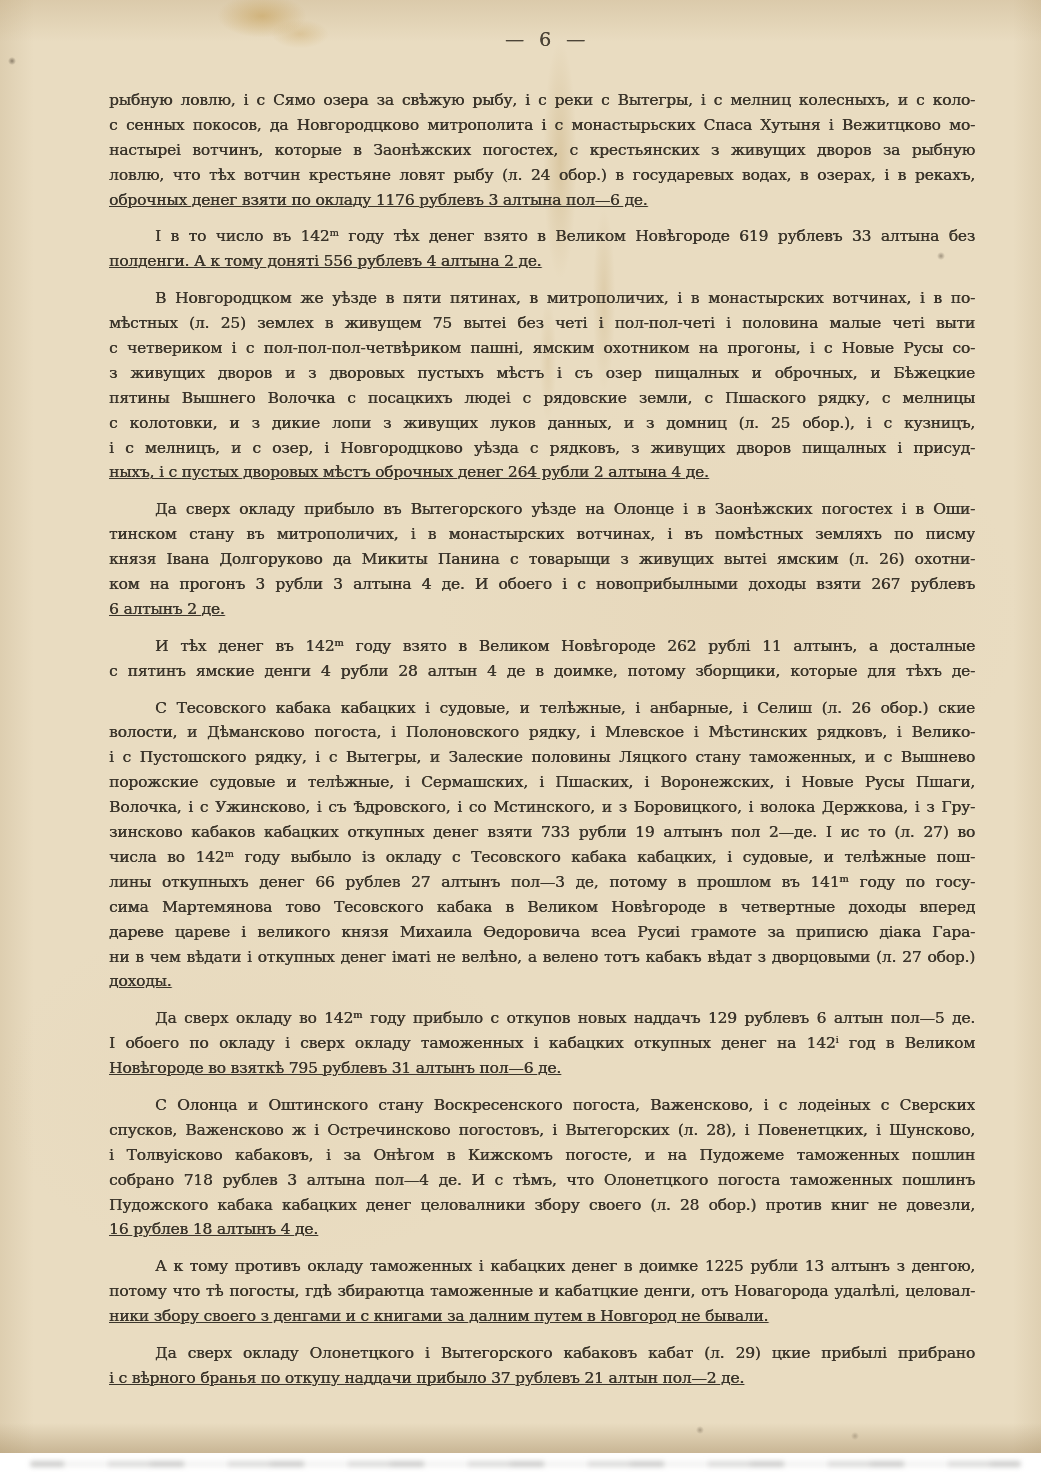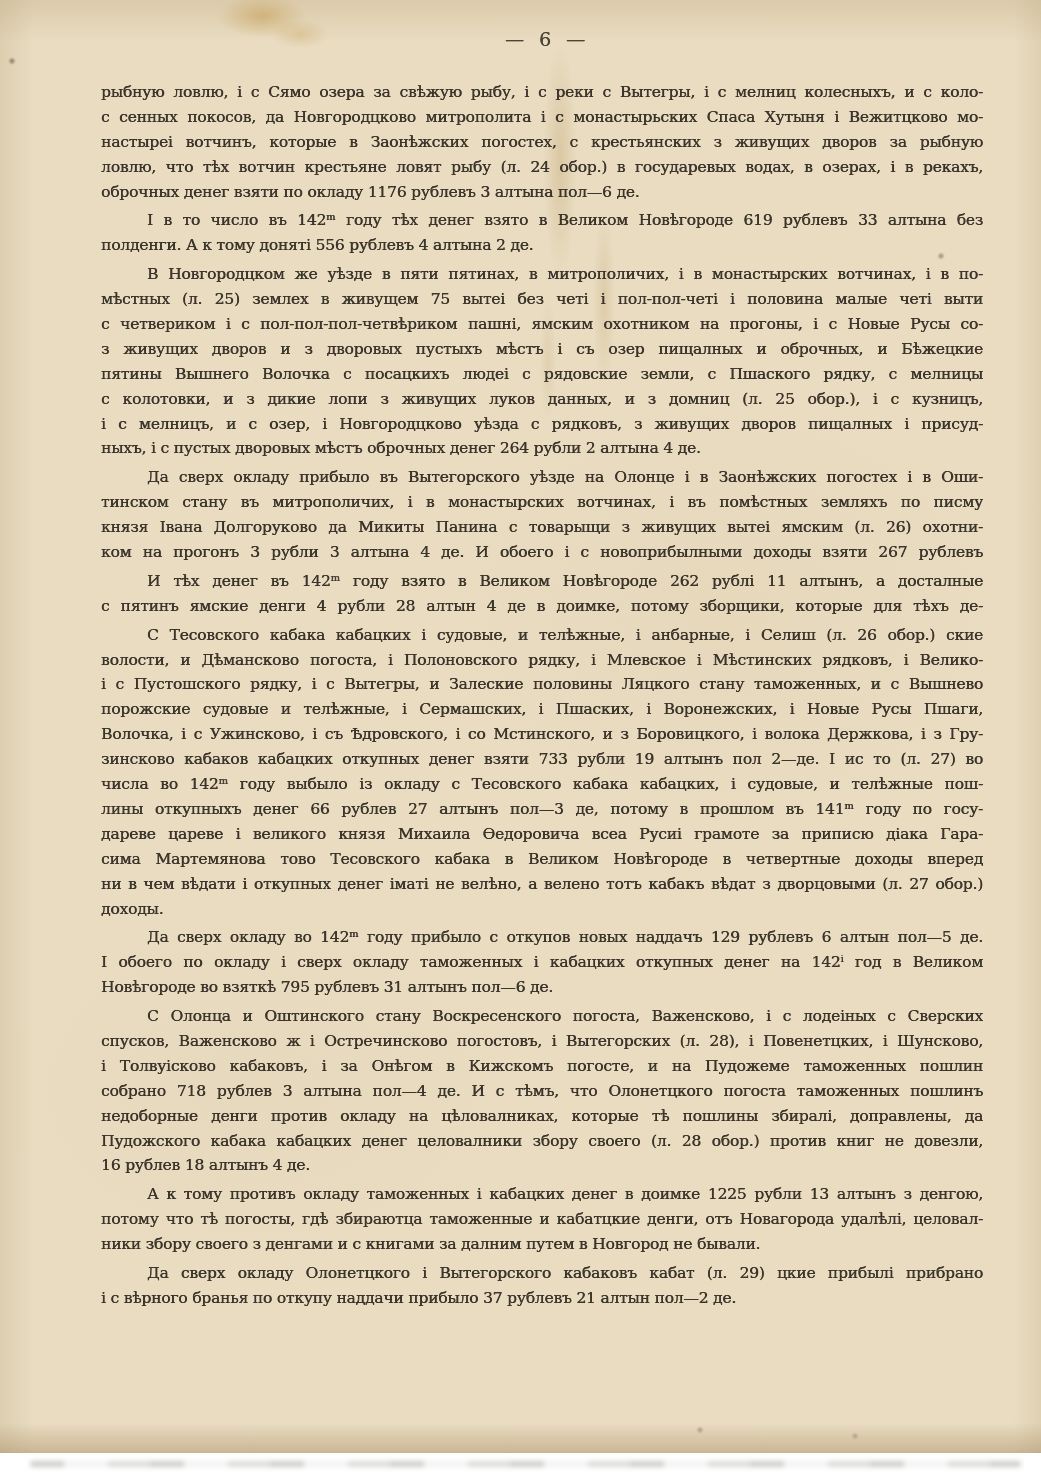--- a/index.html
+++ b/index.html
@@ -73,31 +73,31 @@
   
   #text-block {
     position: absolute;
     left: 97px; top: 76px;
     width: 890px;
     color: #3b352b;
     font-size: 15.5px;
     letter-spacing: -0.2px;
     text-shadow: 0.35px 0 0 currentColor;
   }
-  .para { margin: 4px; }
+  .para { margin: 12px; }
   .line {
     height: 24.9px;
     line-height: 24.9px;
     overflow: hidden;
     text-align: justify;
     text-align-last: justify;
     text-justify: inter-word;
     white-space: normal;
   }
-  .line.last { text-align-last: left; }
+  .line.last { text-align-last: left; text-decoration: underline; }
   .line.first { text-indent: 46px; }
 </style>
 </head>
 <body>
 
 <div id="page">
   <div id="paper"></div>
   <div id="page-number">— 6 —</div>
   <div id="text-block">
       <div class="para">
@@ -119,50 +119,50 @@
         <div class="line">пятины Вышнего Волочка с посацкихъ людеі с рядовские земли, с Пшаского рядку, с мелницы</div>
         <div class="line">с колотовки, и з дикие лопи з живущих луков данных, и з домниц (л. 25 обор.), і с кузницъ,</div>
         <div class="line">і с мелницъ, и с озер, і Новгородцково уѣзда с рядковъ, з живущих дворов пищалных і присуд-</div>
         <div class="line last">ныхъ, і с пустых дворовых мѣстъ оброчных денег 264 рубли 2 алтына 4 де.</div>
       </div>
       <div class="para">
         <div class="line first">Да сверх окладу прибыло въ Вытегорского уѣзде на Олонце і в Заонѣжских погостех і в Оши-</div>
         <div class="line">тинском стану въ митрополичих, і в монастырских вотчинах, і въ помѣстных земляхъ по писму</div>
         <div class="line">князя Івана Долгоруково да Микиты Панина с товарыщи з живущих вытеі ямским (л. 26) охотни-</div>
         <div class="line">ком на прогонъ 3 рубли 3 алтына 4 де. И обоего і с новоприбылными доходы взяти 267 рублевъ</div>
+        <div class="line last">6 алтынъ 2 де.</div>
       </div>
       <div class="para">
         <div class="line first">И тѣх денег въ 142ᵐ году взято в Великом Новѣгороде 262 рублі 11 алтынъ, а досталные</div>
         <div class="line">с пятинъ ямские денги 4 рубли 28 алтын 4 де в доимке, потому зборщики, которые для тѣхъ де-</div>
       </div>
       <div class="para">
         <div class="line first">С Тесовского кабака кабацких і судовые, и телѣжные, і анбарные, і Селиш (л. 26 обор.) ские</div>
         <div class="line">волости, и Дѣмансково погоста, і Полоновского рядку, і Млевское і Мѣстинских рядковъ, і Велико-</div>
         <div class="line">і с Пустошского рядку, і с Вытегры, и Залеские половины Ляцкого стану таможенных, и с Вышнево</div>
         <div class="line">порожские судовые и телѣжные, і Сермашских, і Пшаских, і Воронежских, і Новые Русы Пшаги,</div>
         <div class="line">Волочка, і с Ужинсково, і съ Ѣдровского, і со Мстинского, и з Боровицкого, і волока Держкова, і з Гру-</div>
         <div class="line">зинсково кабаков кабацких откупных денег взяти 733 рубли 19 алтынъ пол 2—де. І ис то (л. 27) во</div>
         <div class="line">числа во 142ᵐ году выбыло із окладу с Тесовского кабака кабацких, і судовые, и телѣжные пош-</div>
         <div class="line">лины откупныхъ денег 66 рублев 27 алтынъ пол—3 де, потому в прошлом въ 141ᵐ году по госу-</div>
+        <div class="line">сима Мартемянова тово Тесовского кабака в Великом Новѣгороде в четвертные доходы вперед</div>
         <div class="line">дареве цареве і великого князя Михаила Ѳедоровича всеа Русиі грамоте за приписю діака Гара-</div>
-        <div class="line">сима Мартемянова тово Тесовского кабака в Великом Новѣгороде в четвертные доходы вперед</div>
         <div class="line">ни в чем вѣдати і откупных денег іматі не велѣно, а велено тотъ кабакъ вѣдат з дворцовыми (л. 27 обор.)</div>
         <div class="line last">доходы.</div>
       </div>
       <div class="para">
         <div class="line first">Да сверх окладу во 142ᵐ году прибыло с откупов новых наддачъ 129 рублевъ 6 алтын пол—5 де.</div>
         <div class="line">І обоего по окладу і сверх окладу таможенных і кабацких откупных денег на 142ⁱ год в Великом</div>
         <div class="line last">Новѣгороде во взяткѣ 795 рублевъ 31 алтынъ пол—6 де.</div>
       </div>
       <div class="para">
         <div class="line first">С Олонца и Оштинского стану Воскресенского погоста, Важенсково, і с лодеіных с Сверских</div>
         <div class="line">спусков, Важенсково ж і Остречинсково погостовъ, і Вытегорских (л. 28), і Повенетцких, і Шунсково,</div>
         <div class="line">і Толвуісково кабаковъ, і за Онѣгом в Кижскомъ погосте, и на Пудожеме таможенных пошлин</div>
         <div class="line">собрано 718 рублев 3 алтына пол—4 де. И с тѣмъ, что Олонетцкого погоста таможенных пошлинъ</div>
-        <div class="line">недоборные денги против окладу на цѣловалниках, которые тѣ пошлины збиралі, доправлены, да</div>
         <div class="line">Пудожского кабака кабацких денег целовалники збору своего (л. 28 обор.) против книг не довезли,</div>
         <div class="line last">16 рублев 18 алтынъ 4 де.</div>
       </div>
       <div class="para">
         <div class="line first">А к тому противъ окладу таможенных і кабацких денег в доимке 1225 рубли 13 алтынъ з денгою,</div>
         <div class="line">потому что тѣ погосты, гдѣ збираютца таможенные и кабатцкие денги, отъ Новагорода удалѣлі, целовал-</div>
         <div class="line last">ники збору своего з денгами и с книгами за далним путем в Новгород не бывали.</div>
       </div>
       <div class="para">
         <div class="line first">Да сверх окладу Олонетцкого і Вытегорского кабаковъ кабат (л. 29) цкие прибылі прибрано</div>

